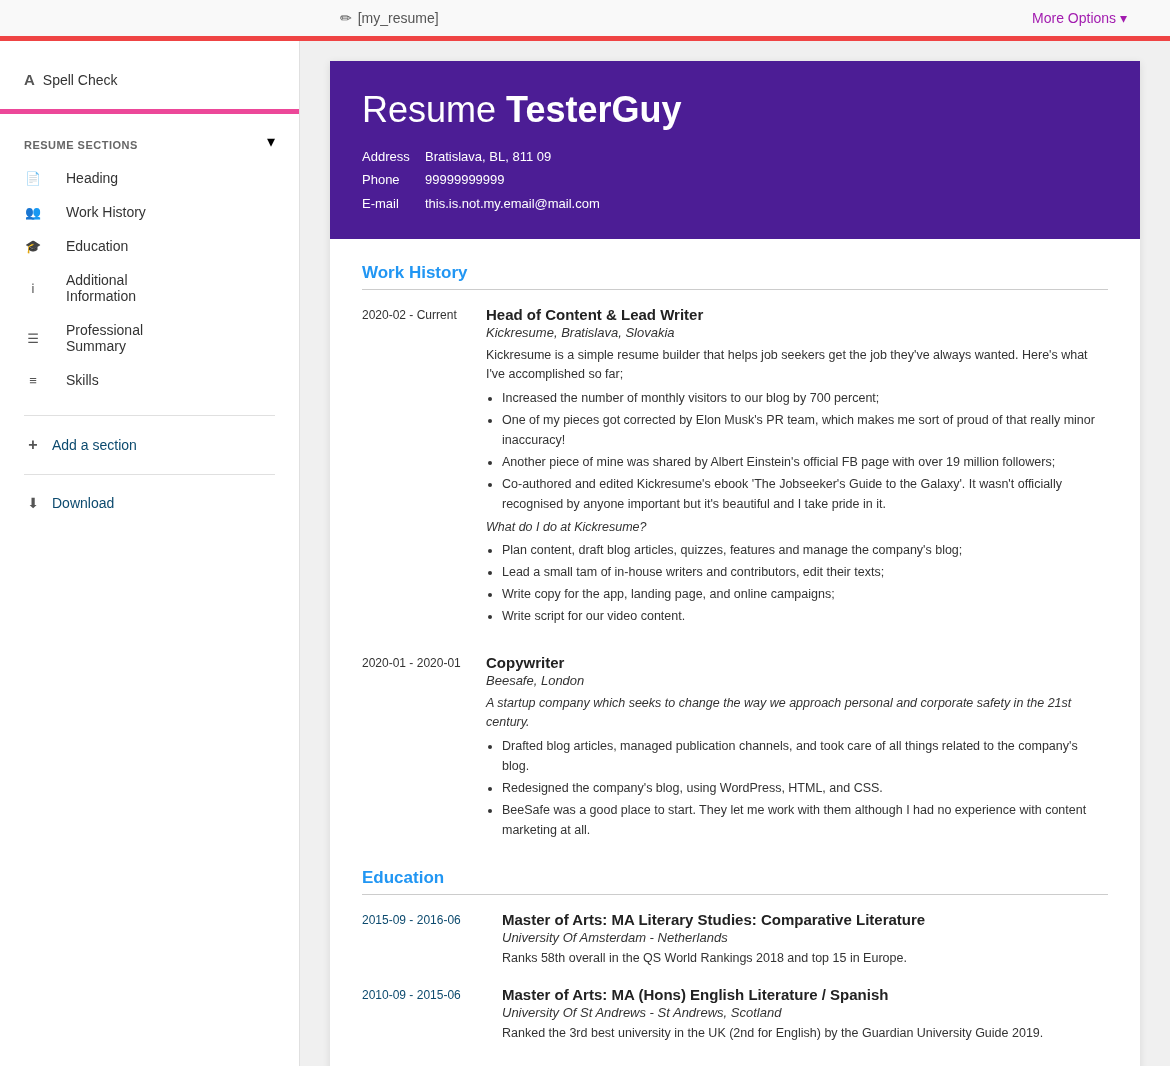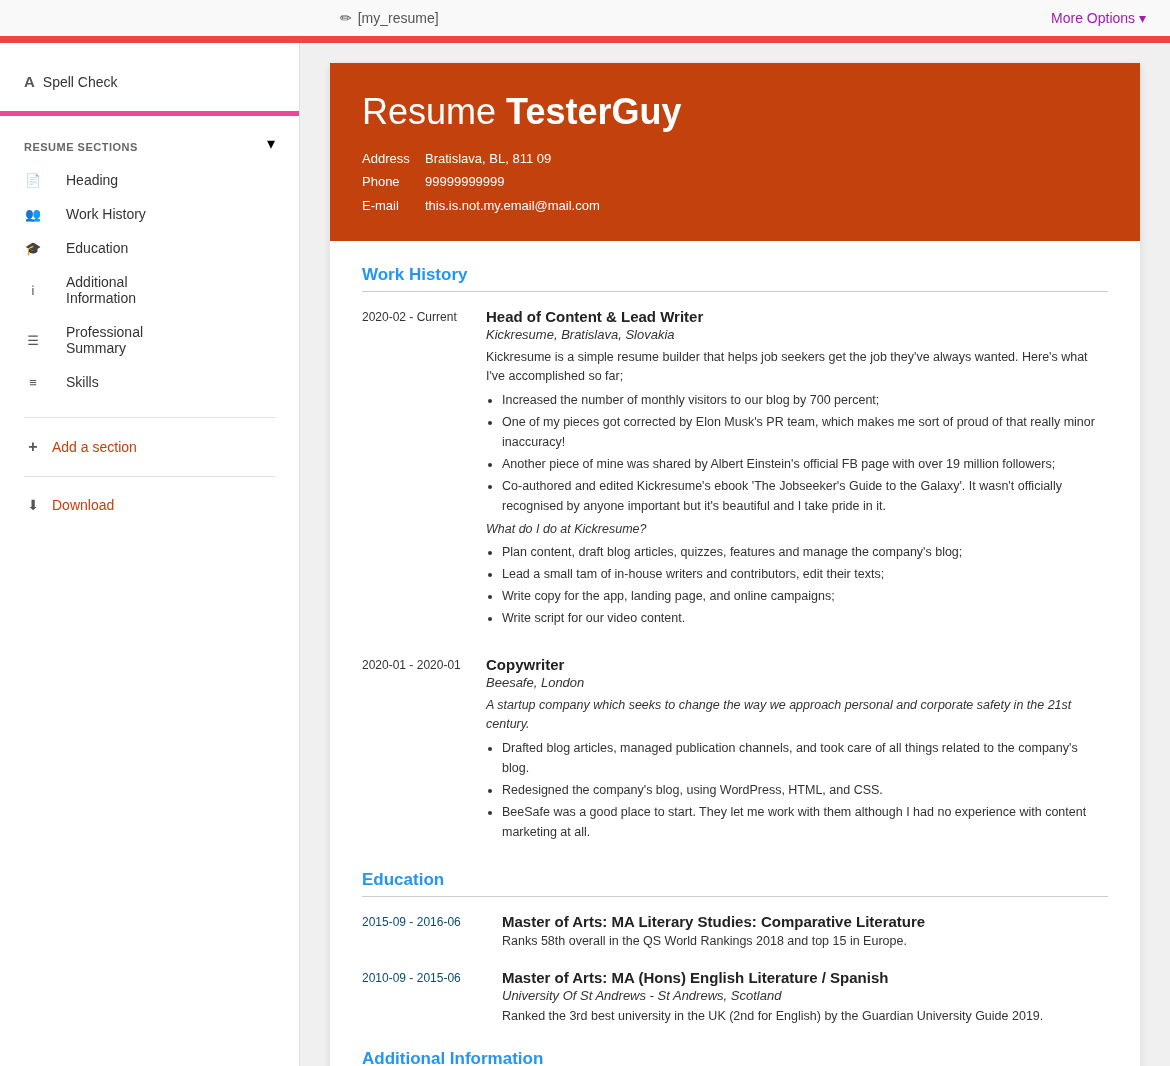--- a/index.html
+++ b/index.html
@@ -8,23 +8,23 @@
       background: #f0f0f0;
       min-height: 1066px;
       width: 1170px;
     }
 
     
     .top-bar {
       display: flex;
       align-items: center;
       justify-content: space-between;
-      padding: 10px 24px 10px 340px;
+      padding: 10px 43px 10px 340px;
       background: #f9f9f9;
-      border-bottom: 7px solid #ef4444;
+      border-bottom: 5px solid #ef4444;
     }
     .top-bar-left {
       display: flex;
       align-items: center;
       gap: 6px;
       color: #555;
       font-size: 14px;
     }
     .top-bar-right {
       color: #a21caf;
@@ -96,42 +96,42 @@
       border: none;
       border-top: 1px solid #e0e0e0;
       margin: 8px 24px;
     }
     .sidebar-action {
       display: flex;
       align-items: center;
       gap: 10px;
       padding: 12px 24px;
       font-size: 14px;
-      color: #c2410c;
+      color: #0c4a6e;
       cursor: pointer;
     }
 
     
     .main-content {
       flex: 1;
       padding: 20px 30px;
       background: #f0f0f0;
     }
 
     
     .resume-card {
       background: #fff;
       max-width: 850px;
       margin: 0 auto;
       box-shadow: 0 2px 8px rgba(0,0,0,0.1);
     }
 
     
     .resume-header {
-      background: #c2410c;
+      background: #4c1d95;
       padding: 28px 32px 24px;
       color: #fff;
     }
     .resume-name {
       font-size: 36px;
       font-weight: normal;
       margin-bottom: 14px;
     }
     .resume-name strong {
       font-weight: bold;
@@ -395,20 +395,21 @@
         </div>
 
         <div class="resume-section">
           <div class="section-title">Education</div>
           <hr class="section-divider">
 
           <div class="edu-entry">
             <div class="edu-date">2015-09 - 2016-06</div>
             <div class="edu-details">
               <div class="edu-degree">Master of Arts: MA Literary Studies: Comparative Literature</div>
+              <div class="edu-school">University Of Amsterdam - Netherlands</div>
               <div class="edu-desc">Ranks 58th overall in the QS World Rankings 2018 and top 15 in Europe.</div>
             </div>
           </div>
 
           <div class="edu-entry">
             <div class="edu-date">2010-09 - 2015-06</div>
             <div class="edu-details">
               <div class="edu-degree">Master of Arts: MA (Hons) English Literature / Spanish</div>
               <div class="edu-school">University Of St Andrews - St Andrews, Scotland</div>
               <div class="edu-desc">Ranked the 3rd best university in the UK (2nd for English) by the Guardian University Guide 2019.</div>

